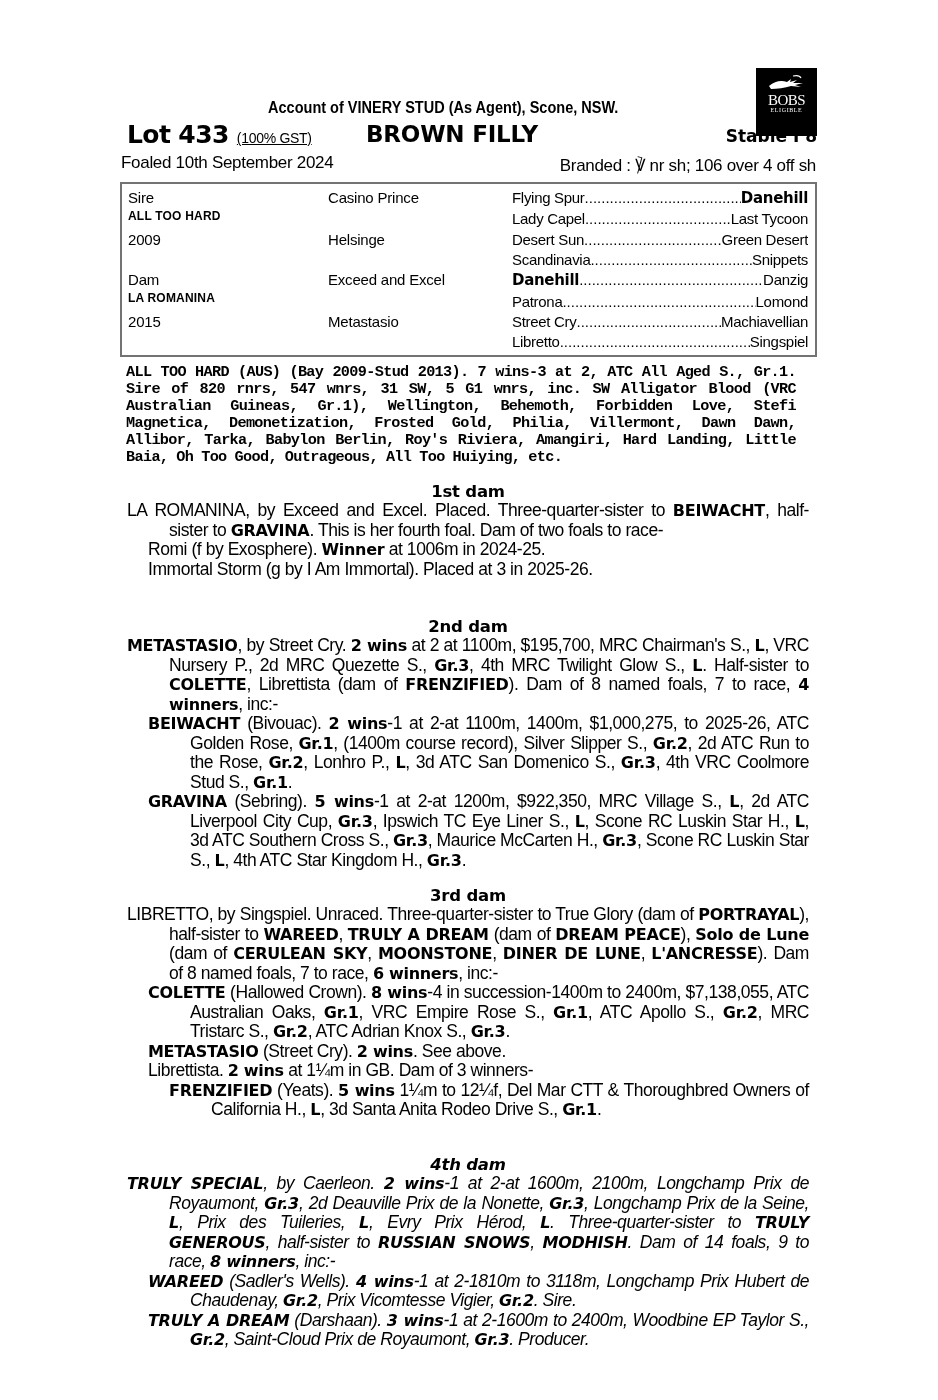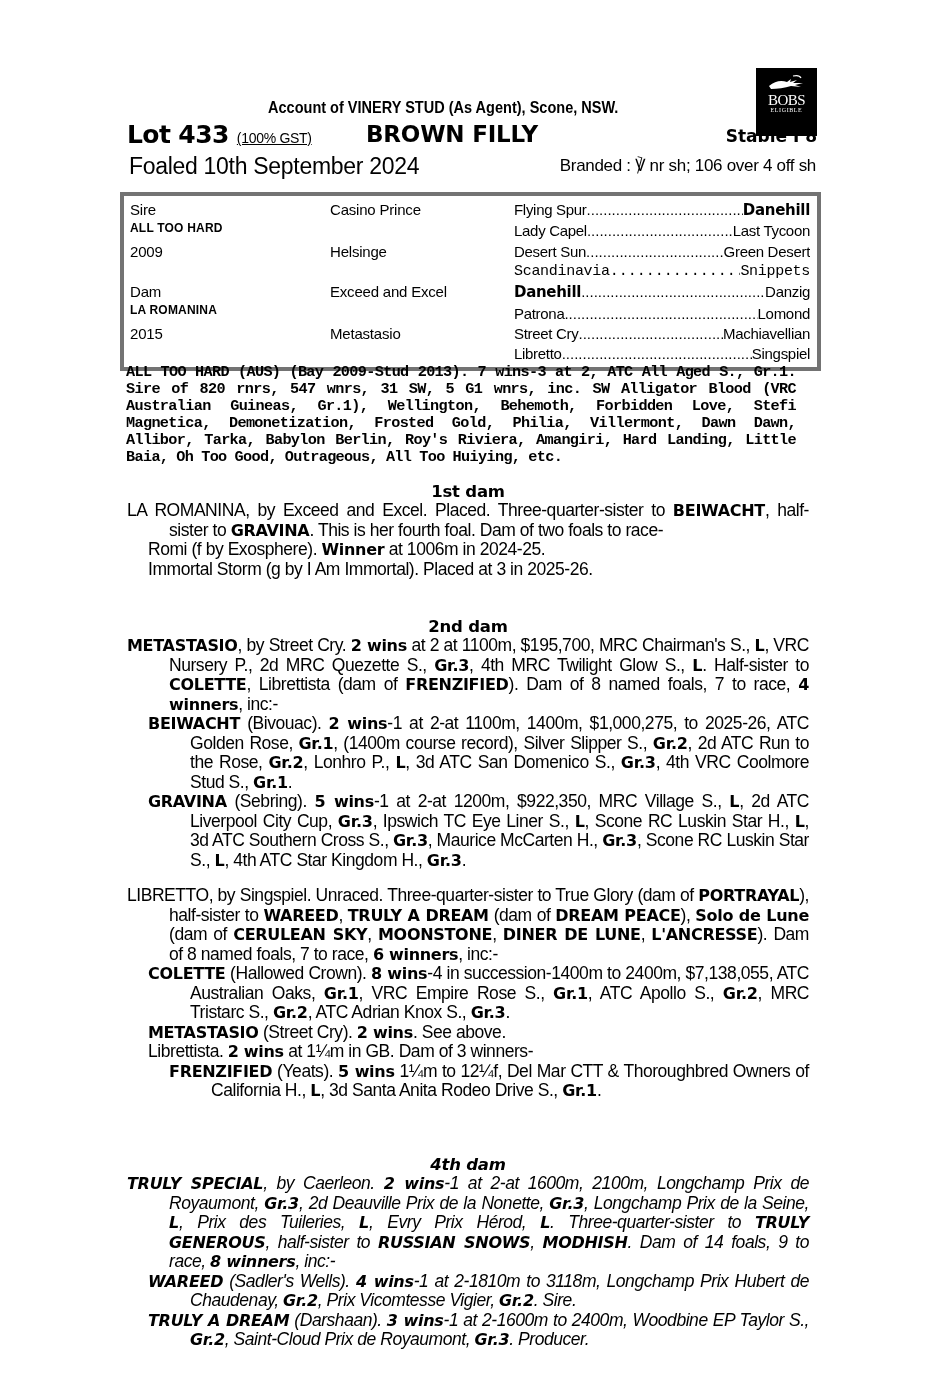--- a/index.html
+++ b/index.html
@@ -10,24 +10,24 @@
   .logo .horse { display: block; margin: 6px auto 0; width: 40px; height: 18px; }
   .logo .logo-name { display: block; font-family: "Liberation Serif", serif; font-size: 15px; line-height: 14px; letter-spacing: -0.5px; margin-top: 1px; }
   .logo .logo-sub { display: block; font-family: "Liberation Serif", serif; font-size: 6px; line-height: 7px; letter-spacing: 0.6px; }
 
   .account { position: absolute; left: 268px; top: 98px; font-size: 16.5px; font-weight: bold; transform: scaleX(0.88); transform-origin: left top; white-space: nowrap; letter-spacing: 0px; }
   .lot-line { position: absolute; left: 127px; top: 120px; width: 690px; height: 32px; white-space: nowrap; }
   .lot { position: absolute; left: 0; top: 0; font-size: 25px; font-weight: bold; font-family: "DejaVu Sans", sans-serif; letter-spacing: -0.6px; }
   .gst { font-size: 14px; font-weight: normal; font-family: "Liberation Sans", sans-serif; letter-spacing: -0.3px; text-decoration: underline; }
   .sex { position: absolute; left: 239px; top: 1px; font-size: 23px; font-weight: bold; font-family: "DejaVu Sans", sans-serif; letter-spacing: -0.2px; text-align: right; }
   .stable { position: absolute; right: 0; top: 6px; font-size: 17px; font-weight: bold; font-family: "DejaVu Sans", sans-serif; }
-  .foaled { position: absolute; left: 129px; top: 153px; font-size: 23px; letter-spacing: -0.3px; }
+  .foaled { position: absolute; left: 121px; top: 153px; font-size: 17px; letter-spacing: -0.3px; }
   .branded { position: absolute; right: 122px; top: 153px; font-size: 17px; letter-spacing: -0.3px; white-space: nowrap; }
 
-  .ped-box { position: absolute; left: 120px; top: 192px; width: 693px; height: 171px; border: 4px solid #737373; }
+  .ped-box { position: absolute; left: 120px; top: 182px; width: 693px; height: 171px; border: 2px solid #737373; }
   .ped-cell { position: absolute; font-size: 15px; letter-spacing: -0.2px; white-space: nowrap; }
   .ped-bold { font-family: Liberation Sans, sans-serif; font-weight: bold; font-size: 12px; letter-spacing: 0.2px; }
   .ped-row { position: absolute; left: 390px; width: 296px; font-size: 15px; letter-spacing: -0.3px; display: flex; white-space: nowrap; overflow: hidden; }
   .ped-row .l { flex: 0 0 auto; }
   .ped-row .dots { flex: 1 1 auto; overflow: hidden; }
   .ped-row .dots::before { content: "................................................................................................................"; letter-spacing: 0; }
   .ped-row .r { flex: 0 0 auto; }
   .ped-row .b { font-family: "DejaVu Sans", sans-serif; font-weight: bold; font-size: 15px; }
 
   .sire-summary { position: absolute; left: 126px; top: 364px; width: 670px; font-family: Liberation Mono, monospace; font-weight: bold; font-size: 15.2px; line-height: 17px; text-align: justify; letter-spacing: -0.65px; word-spacing: -0.5px; }
@@ -86,21 +86,21 @@
     <div class="ped-row" style="top:26px;">
         <span class="l">Lady Capel</span>
         <span class="dots"></span>
         <span class="r">Last Tycoon</span>
       </div>
     <div class="ped-row" style="top:47px;">
         <span class="l">Desert Sun</span>
         <span class="dots"></span>
         <span class="r">Green Desert</span>
       </div>
-    <div class="ped-row" style="top:67px;font-family:Liberation Mono, monospace;">
+    <div class="ped-row" style="top:67px;">
         <span class="l">Scandinavia</span>
         <span class="dots"></span>
         <span class="r">Snippets</span>
       </div>
     <div class="ped-row" style="top:87px;">
         <span class="l b">Danehill</span>
         <span class="dots"></span>
         <span class="r">Danzig</span>
       </div>
     <div class="ped-row" style="top:109px;">
@@ -134,20 +134,21 @@
   <div class="section" style="top:617px;">
     <h3>2nd dam</h3>
     <div>
         <div class="para p0"><span class="B">METASTASIO</span>, by Street Cry. <span class="B">2 wins</span> at 2 at 1100m, $195,700, MRC Chairman's S., <span class="B">L</span>, VRC Nursery P., 2d MRC Quezette S., <span class="B">Gr.3</span>, 4th MRC Twilight Glow S., <span class="B">L</span>. Half-sister to <span class="B">COLETTE</span>, Librettista (dam of <span class="B">FRENZIFIED</span>). Dam of 8 named foals, 7 to race, <span class="B">4 winners</span>, inc:-</div>
         <div class="para p1"><span class="B">BEIWACHT</span> (Bivouac). <span class="B">2 wins</span>-1 at 2-at 1100m, 1400m, $1,000,275, to 2025-26, ATC Golden Rose, <span class="B">Gr.1</span>, (1400m course record), Silver Slipper S., <span class="B">Gr.2</span>, 2d ATC Run to the Rose, <span class="B">Gr.2</span>, Lonhro P., <span class="B">L</span>, 3d ATC San Domenico S., <span class="B">Gr.3</span>, 4th VRC Coolmore Stud S., <span class="B">Gr.1</span>.</div>
         <div class="para p1"><span class="B">GRAVINA</span> (Sebring). <span class="B">5 wins</span>-1 at 2-at 1200m, $922,350, MRC Village S., <span class="B">L</span>, 2d ATC Liverpool City Cup, <span class="B">Gr.3</span>, Ipswich TC Eye Liner S., <span class="B">L</span>, Scone RC Luskin Star H., <span class="B">L</span>, 3d ATC Southern Cross S., <span class="B">Gr.3</span>, Maurice McCarten H., <span class="B">Gr.3</span>, Scone RC Luskin Star S., <span class="B">L</span>, 4th ATC Star Kingdom H., <span class="B">Gr.3</span>.</div>
       </div>
   </div>
 
   <div class="section" style="top:886px;">
+    <h3>3rd dam</h3>
     <div>
         <div class="para p0">LIBRETTO, by Singspiel. Unraced. Three-quarter-sister to True Glory (dam of <span class="B">PORTRAYAL</span>), half-sister to <span class="B">WAREED</span>, <span class="B">TRULY A DREAM</span> (dam of <span class="B">DREAM PEACE</span>), <span class="B">Solo de Lune</span> (dam of <span class="B">CERULEAN SKY</span>, <span class="B">MOONSTONE</span>, <span class="B">DINER DE LUNE</span>, <span class="B">L'ANCRESSE</span>). Dam of 8 named foals, 7 to race, <span class="B">6 winners</span>, inc:-</div>
         <div class="para p1"><span class="B">COLETTE</span> (Hallowed Crown). <span class="B">8 wins</span>-4 in succession-1400m to 2400m, $7,138,055, ATC Australian Oaks, <span class="B">Gr.1</span>, VRC Empire Rose S., <span class="B">Gr.1</span>, ATC Apollo S., <span class="B">Gr.2</span>, MRC Tristarc S., <span class="B">Gr.2</span>, ATC Adrian Knox S., <span class="B">Gr.3</span>.</div>
         <div class="para p1"><span class="B">METASTASIO</span> (Street Cry). <span class="B">2 wins</span>. See above.</div>
         <div class="para p1">Librettista. <span class="B">2 wins</span> at 1¼m in GB. Dam of 3 winners-</div>
         <div class="para p2"><span class="B">FRENZIFIED</span> (Yeats). <span class="B">5 wins</span> 1¼m to 12¼f, Del Mar CTT &amp; Thoroughbred Owners of California H., <span class="B">L</span>, 3d Santa Anita Rodeo Drive S., <span class="B">Gr.1</span>.</div>
       </div>
   </div>
 
   <div class="section" style="top:1155px;font-style:italic;">

